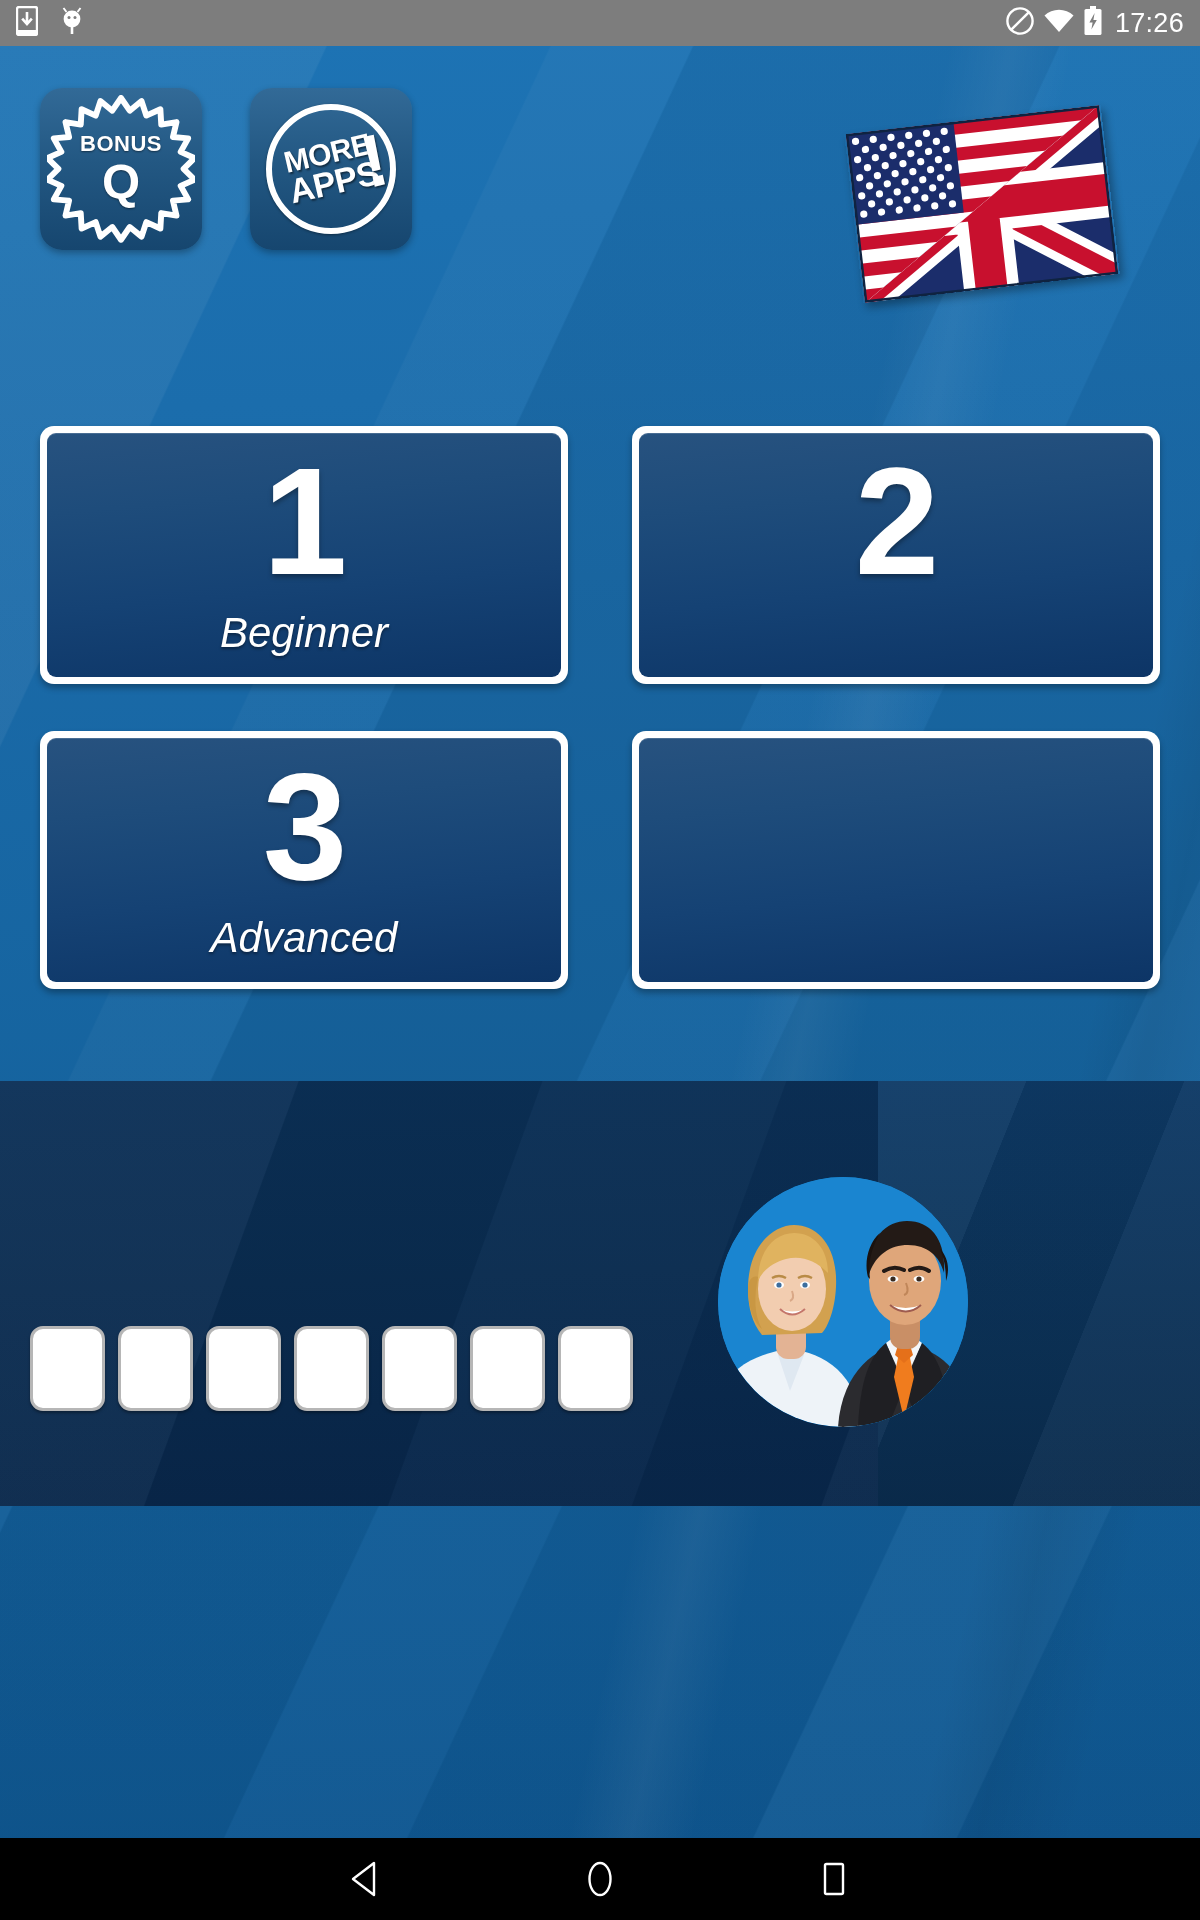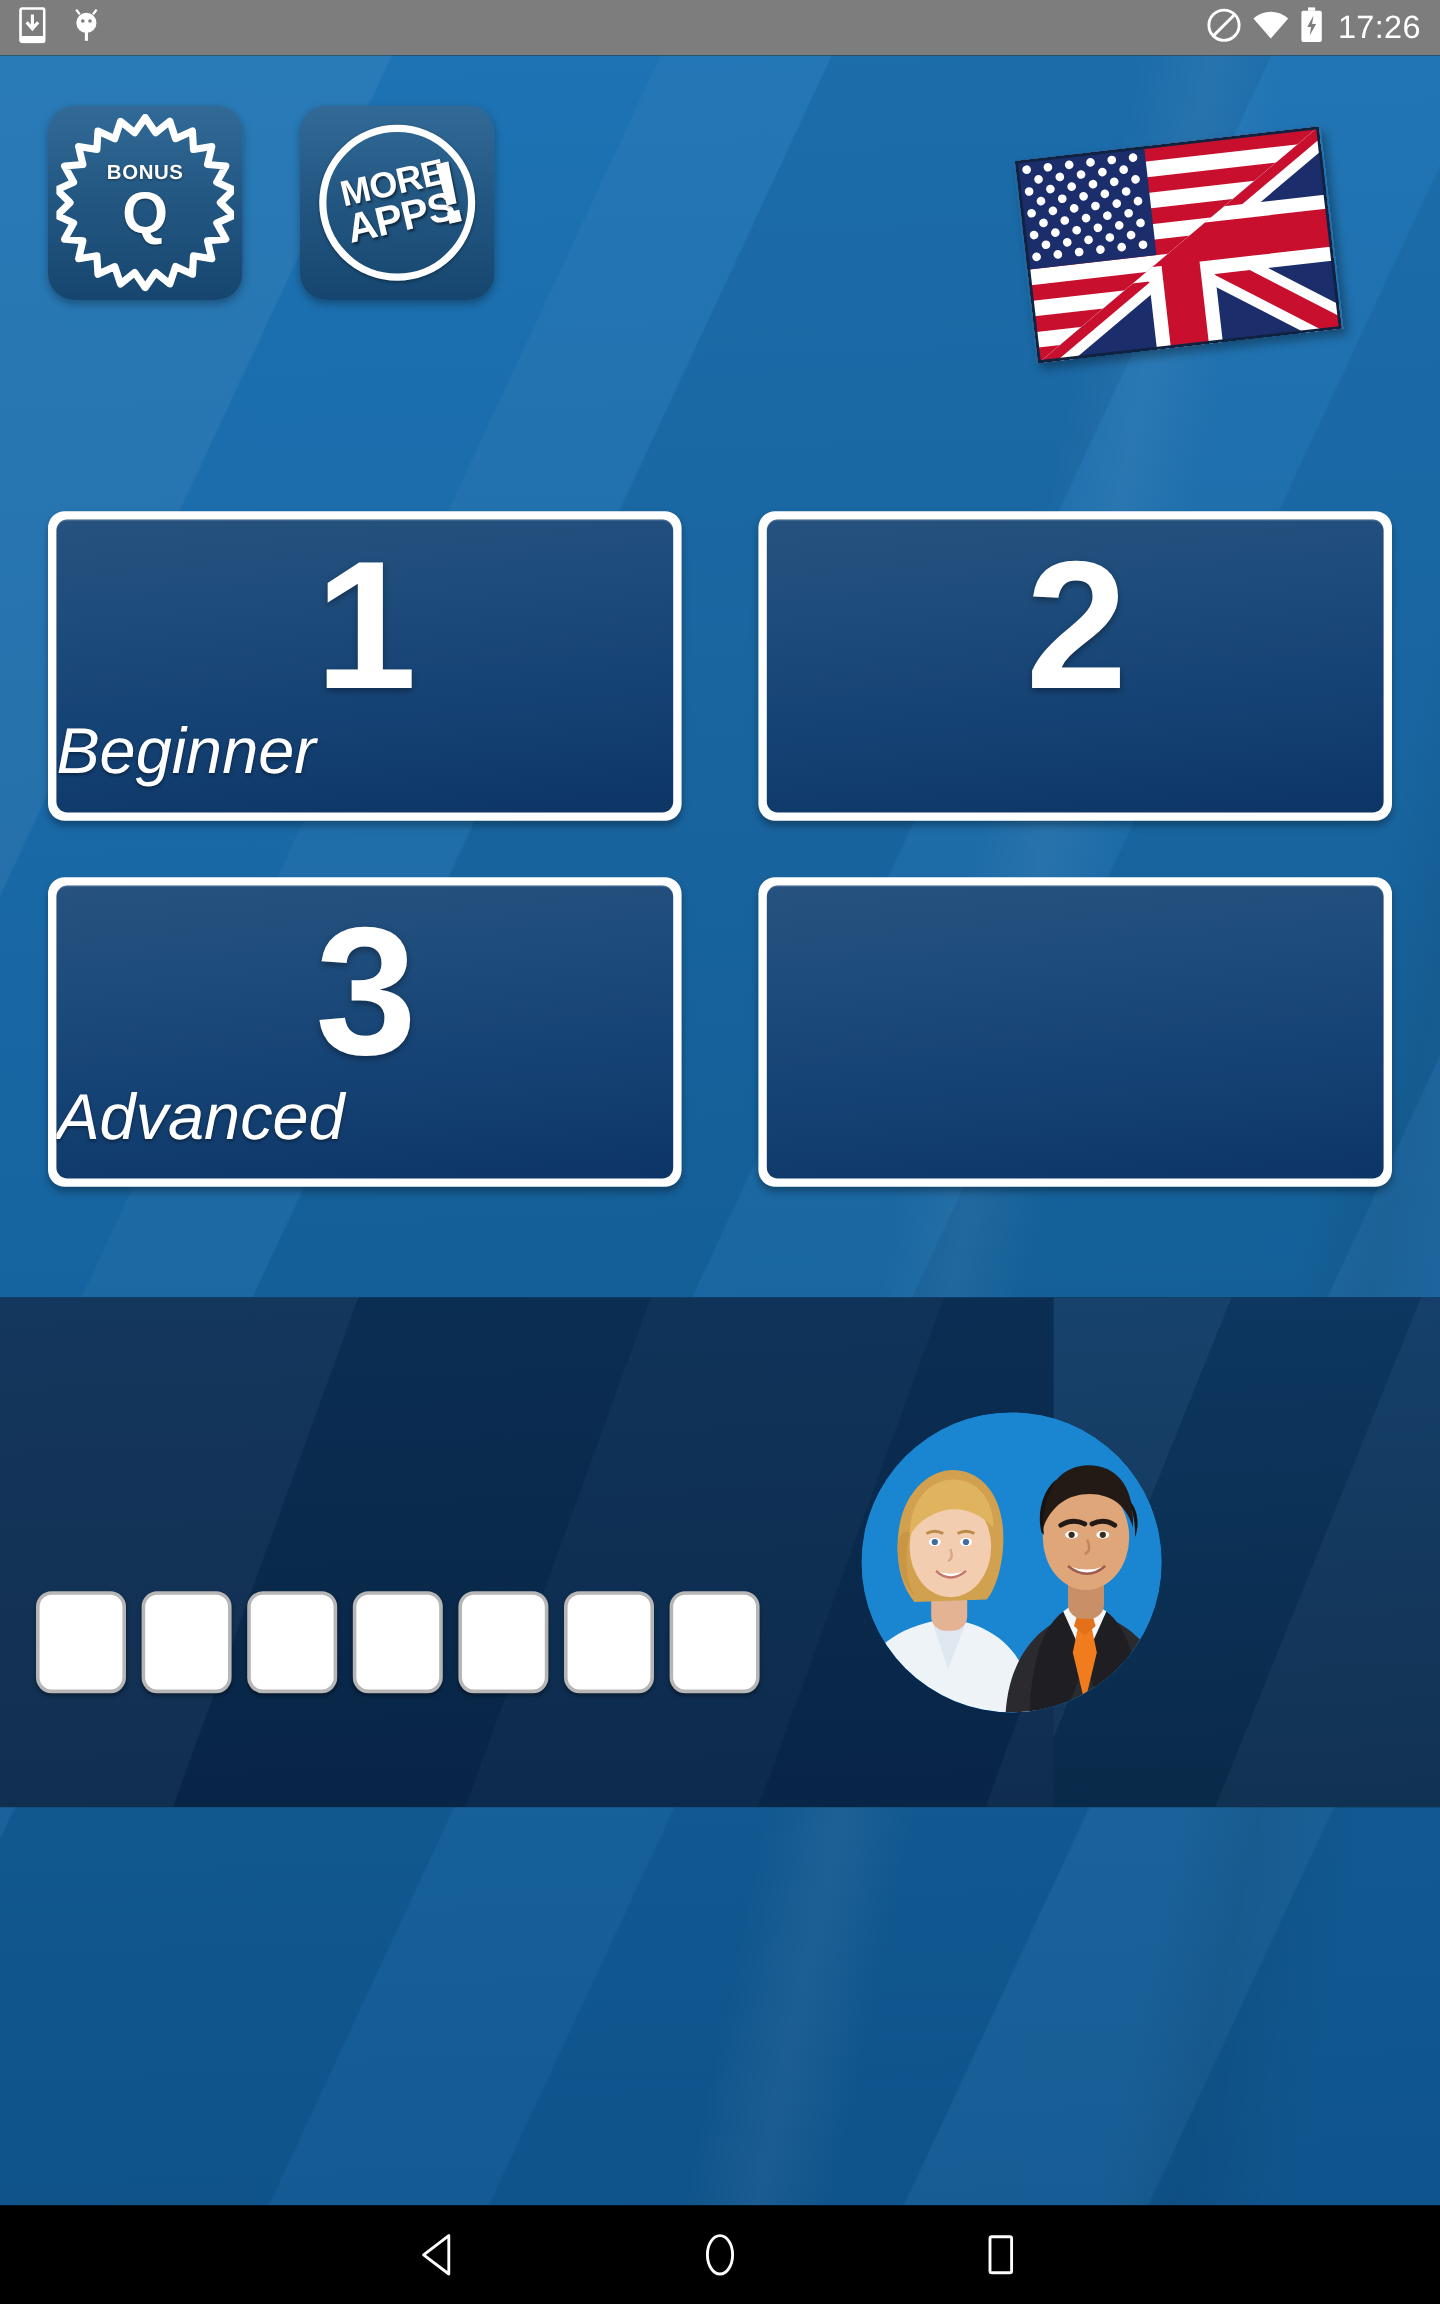--- a/index.html
+++ b/index.html
@@ -58,21 +58,21 @@
   #btn-more { left:250px; top:42px; }
 
   
   .badge-wrap{ position:relative; width:148px; height:148px;
                display:flex; align-items:center; justify-content:center; }
   .badge-text{
     position:absolute; inset:0; display:flex; flex-direction:column;
     align-items:center; justify-content:center; color:#fff; line-height:1;
     text-shadow:0 1px 2px rgba(0,0,0,.45); pointer-events:none;
   }
-  .badge-text .t1{ font-size:17px; font-weight:bold; letter-spacing:.5px; }
+  .badge-text .t1{ font-size:22px; font-weight:bold; letter-spacing:.5px; }
   .badge-text .t2{ font-size:49px; font-weight:bold; margin-top:2px; }
 
   
   .circ-wrap{ position:relative; width:146px; height:146px; }
   .circ-ring{
     position:absolute; left:8px; top:8px; width:130px; height:130px;
     border:6px solid #fff; border-radius:50%;
     box-shadow:0 1px 3px rgba(0,0,0,.4);
   }
   .circ-text{
@@ -114,22 +114,22 @@
     display:flex; flex-direction:column; align-items:center;
     justify-content:flex-start; position:relative; overflow:hidden;
     box-shadow:inset 0 1px 0 rgba(255,255,255,.16);
   }
   .card-num{
     color:#fff; font-weight:bold; line-height:1;
     font-size:152px; margin-top:12px; letter-spacing:-2px;
     text-shadow:0 3px 5px rgba(0,0,0,.35);
   }
   .card-lbl{
-    color:#fff; font-style:italic; font-size:54px; font-weight:400;
-    position:absolute; bottom:20px; left:0; right:0; 
+    color:#fff; font-style:italic; font-size:42px; font-weight:400;
+    position:absolute; bottom:20px; left:0; right:0; text-align:center;
     text-shadow:0 2px 3px rgba(0,0,0,.4);
   }
   #card-0{ left:0;     top:0; }
   #card-1{ left:592px; top:0; }
   #card-2{ left:0;     top:305px; }
   #card-3{ left:592px; top:305px; }
 
   
   #bottom{
     position:absolute; left:0; top:1035px; width:1200px; height:425px;

